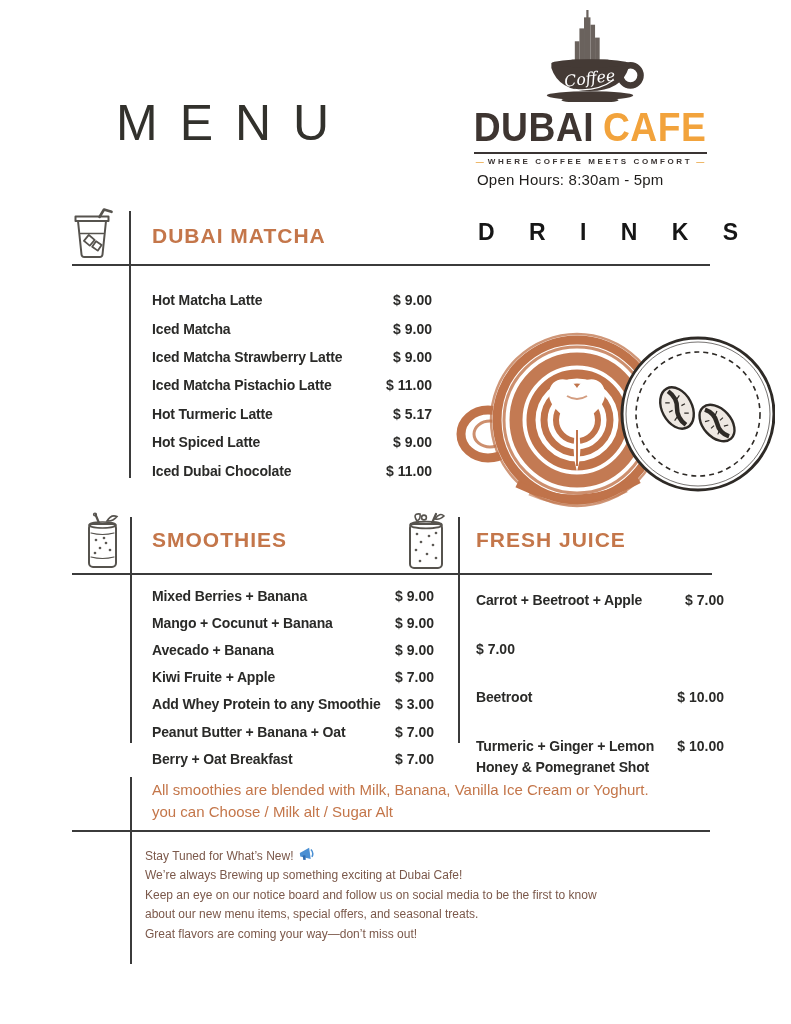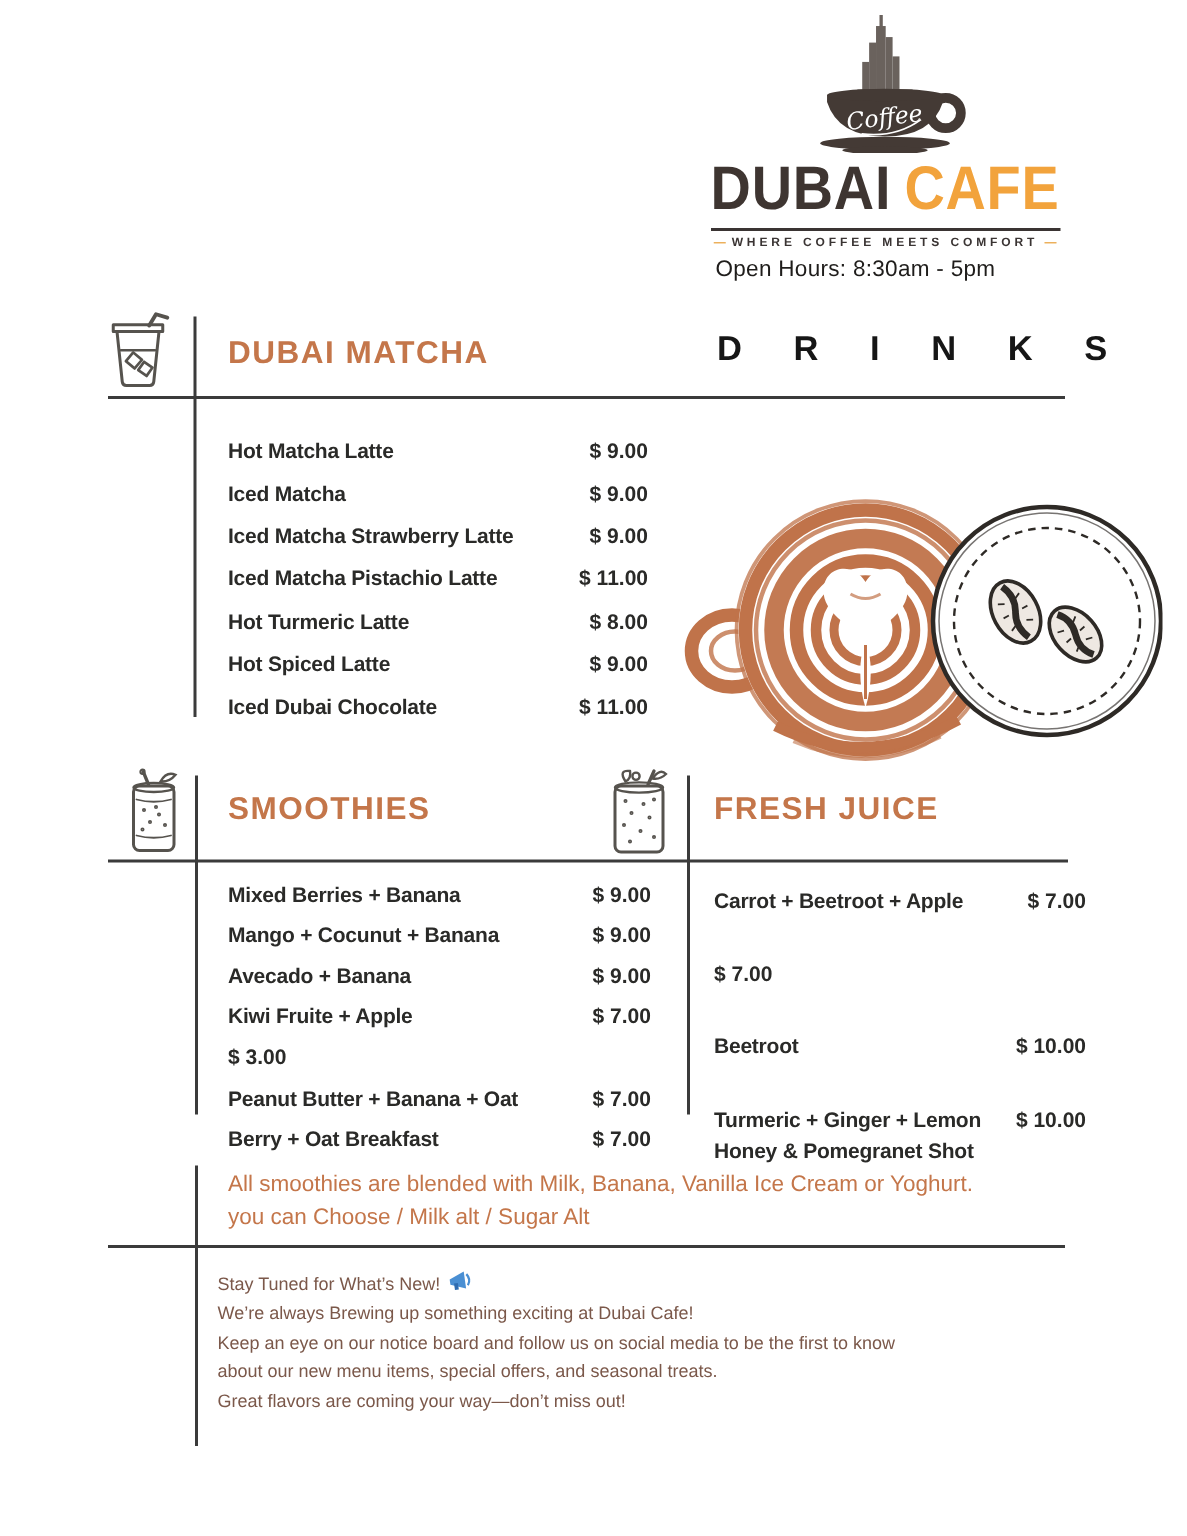--- a/index.html
+++ b/index.html
@@ -46,20 +46,21 @@
   .note{left:152px;top:779px;width:580px;font-size:15px;line-height:21.5px;color:#c4764a;font-weight:500;}
   .footer-text{left:145px;top:847px;width:600px;font-size:12px;line-height:19.4px;color:#7b584a;font-weight:500;}
   .footer-text .fline{white-space:nowrap;}
   .mega{display:inline-block;vertical-align:-1px;margin-left:5px;}
 </style>
 </head>
 <body>
 
 <div id="page">
 
+  <div class="abs menu-title">MENU</div>
 
   <div class="abs logo-wrap">
     <svg class="logo-cup-svg" width="140" height="92" viewBox="0 0 140 100">
 
       <g fill="#6a625d">
         <rect x="66" y="0" width="2.4" height="14"></rect>
         <rect x="63.5" y="8" width="7" height="48"></rect>
         <rect x="58.5" y="20" width="5" height="36"></rect>
         <rect x="70.5" y="16" width="5" height="40"></rect>
         <rect x="53.5" y="34" width="5" height="22"></rect>
@@ -127,21 +128,21 @@
         <span class="iprice">$ 9.00</span>
       </div>
 
       <div class="mrow">
         <span class="iname">Iced Matcha Pistachio Latte</span>
         <span class="iprice">$ 11.00</span>
       </div>
 
       <div class="mrow">
         <span class="iname">Hot Turmeric Latte</span>
-        <span class="iprice">$ 8.00</span>
+        <span class="iprice">$ 5.17</span>
       </div>
 
       <div class="mrow">
         <span class="iname">Hot Spiced Latte</span>
         <span class="iprice">$ 9.00</span>
       </div>
 
       <div class="mrow">
         <span class="iname">Iced Dubai Chocolate</span>
         <span class="iprice">$ 11.00</span>
@@ -248,20 +249,21 @@
         <span class="iname">Avecado + Banana</span>
         <span class="iprice">$ 9.00</span>
       </div>
 
       <div class="mrow">
         <span class="iname">Kiwi Fruite + Apple</span>
         <span class="iprice">$ 7.00</span>
       </div>
 
       <div class="mrow">
+        <span class="iname">Add Whey Protein to any Smoothie</span>
         <span class="iprice">$ 3.00</span>
       </div>
 
       <div class="mrow">
         <span class="iname">Peanut Butter + Banana + Oat</span>
         <span class="iprice">$ 7.00</span>
       </div>
 
       <div class="mrow">
         <span class="iname">Berry + Oat Breakfast</span>

